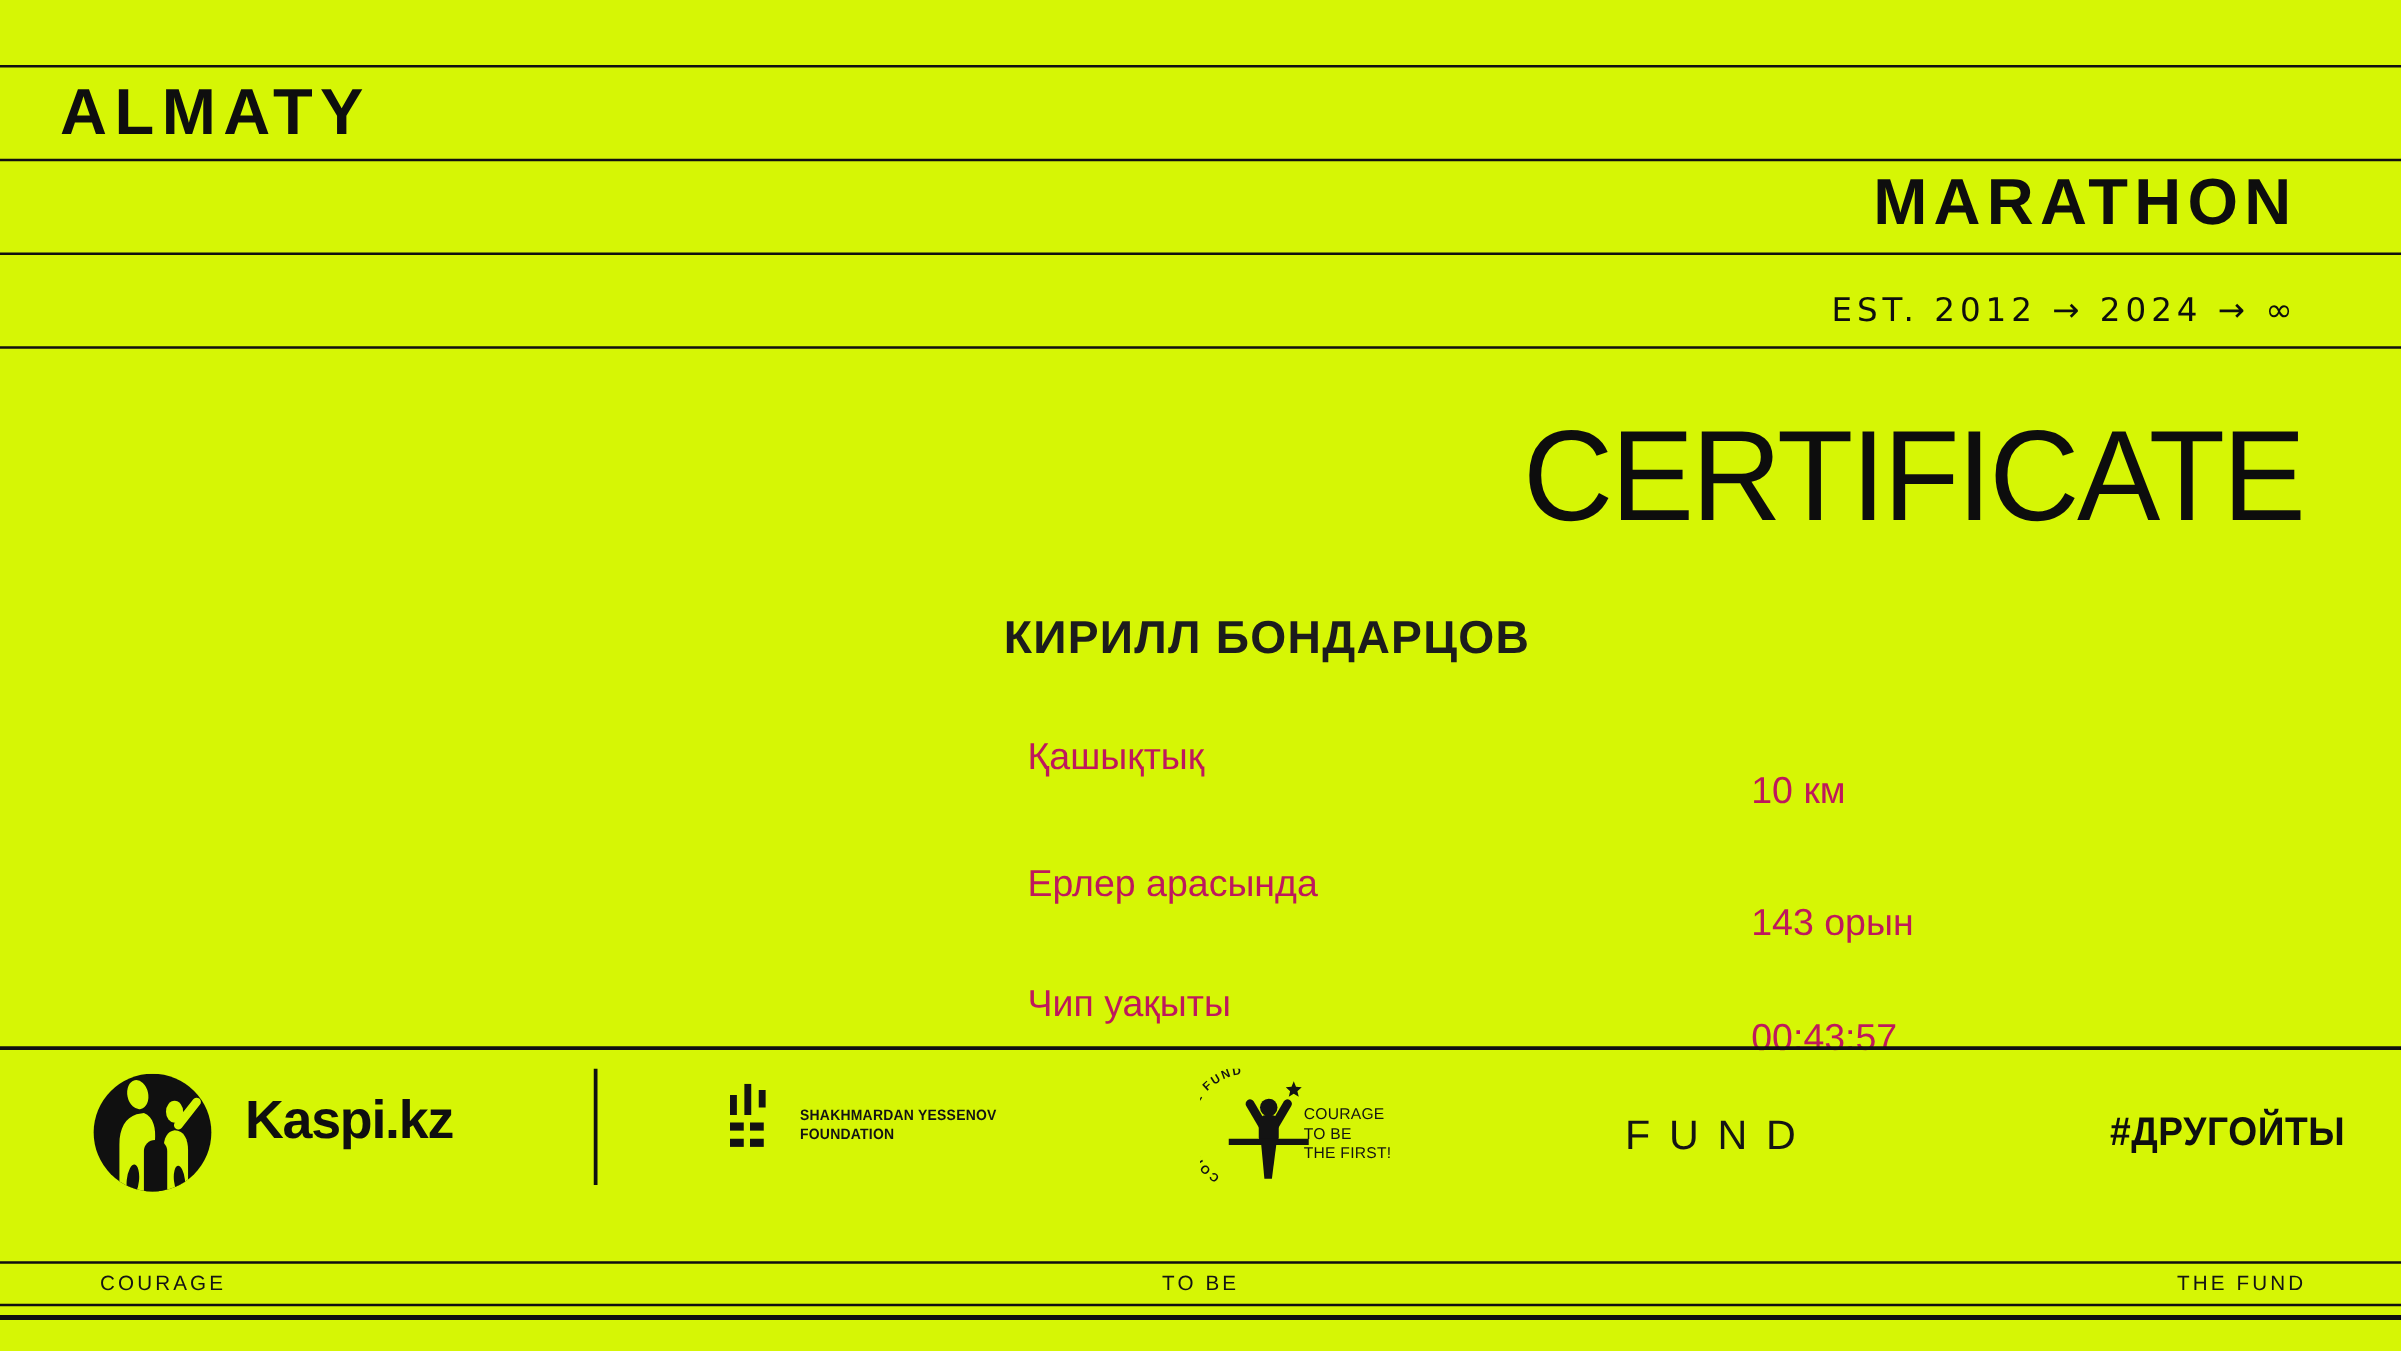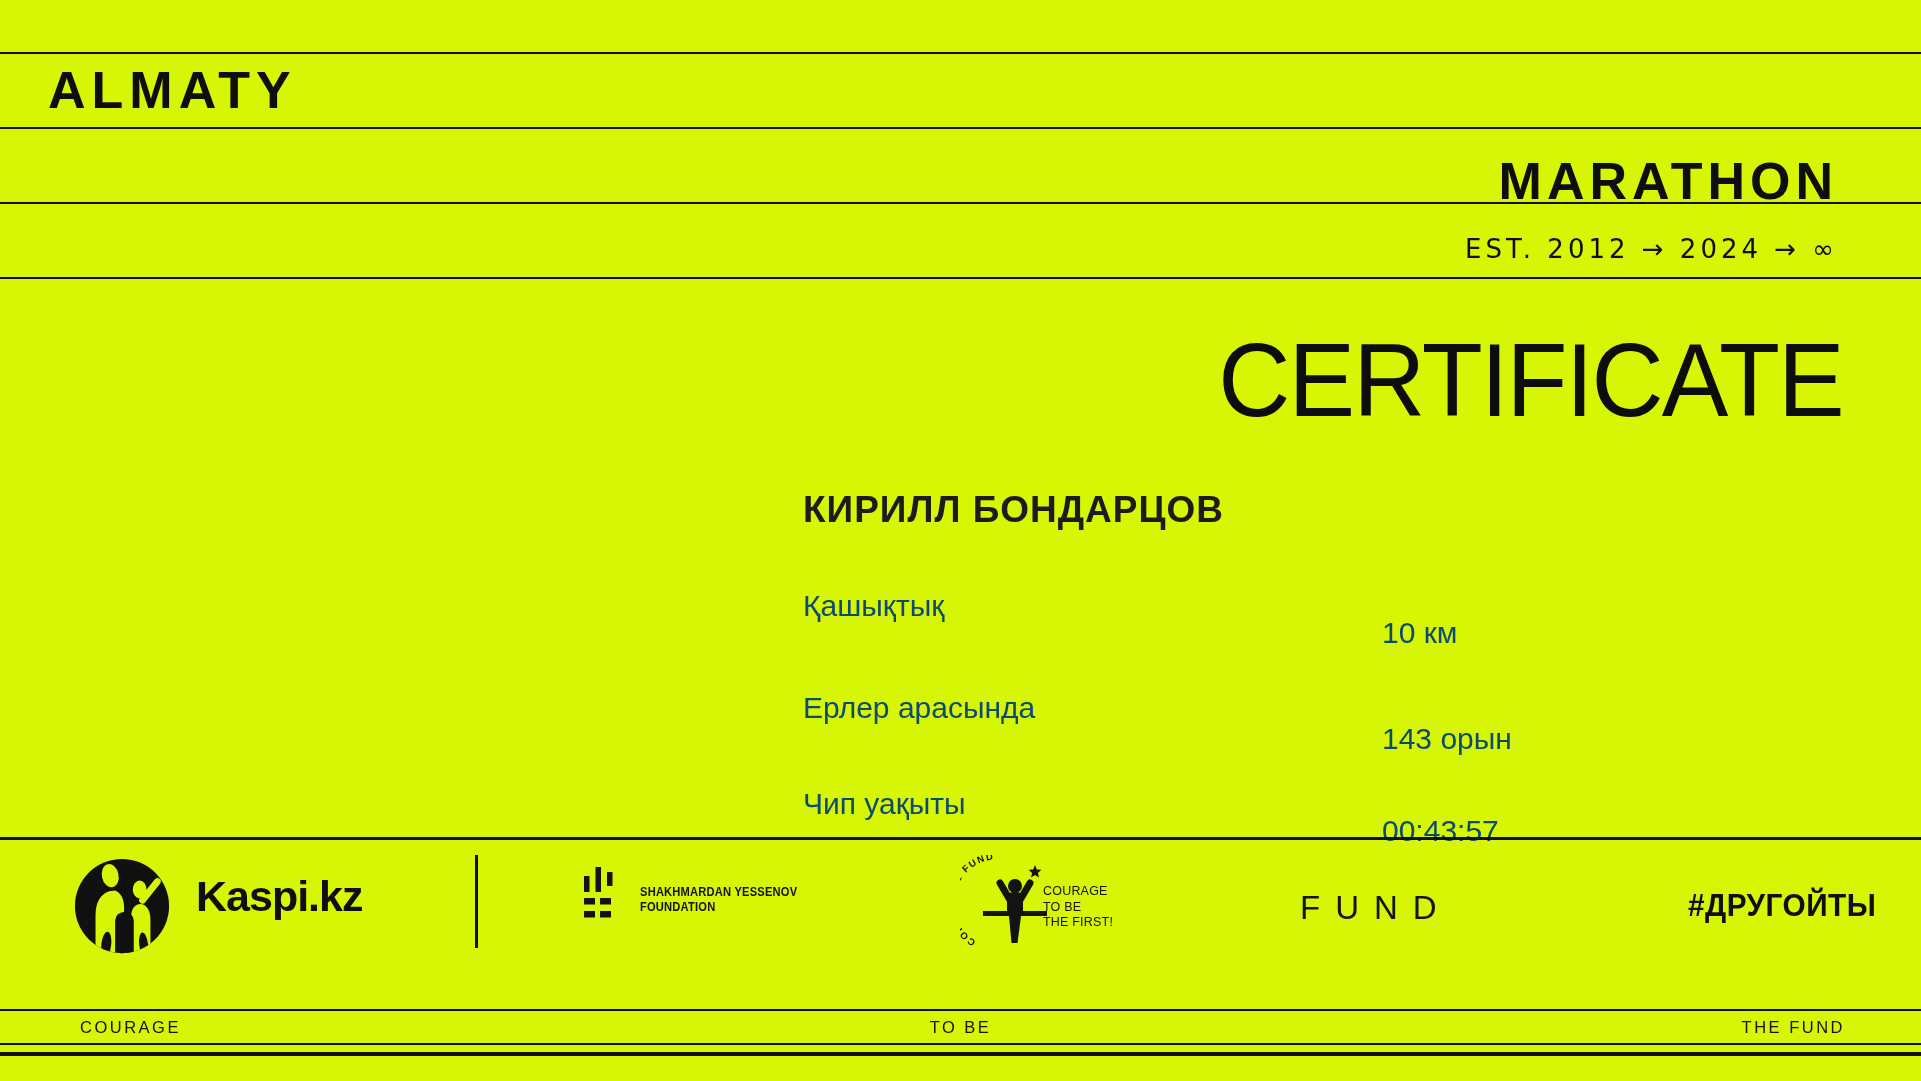--- a/index.html
+++ b/index.html
@@ -6,33 +6,33 @@
   .page{
     position:relative;width:1921px;height:1081px;overflow:hidden;
     background:#d6f605;color:#0e0e0e;
     font-family:"Liberation Sans","DejaVu Sans",sans-serif;
   }
   .hr{position:absolute;left:0;right:0;height:2px;background:#101010;}
   .band{position:absolute;left:0;right:0;display:flex;align-items:center;}
 
   .city{top:53px;height:74px;padding-left:48px;
     font-size:52px;font-weight:bold;letter-spacing:6px;}
-  .event{top:144px;height:74px;justify-content:flex-end;padding-right:83px;
+  .event{top:125px;height:74px;justify-content:flex-end;padding-right:83px;
     font-size:52px;font-weight:bold;letter-spacing:5px;}
   .est{top:203px;height:83px;justify-content:flex-end;padding-right:83px;
     font-family:"DejaVu Sans",sans-serif;font-size:26px;letter-spacing:4px;padding-top:8px;box-sizing:border-box;}
 
   .title{position:absolute;top:322px;right:78px;
     font-size:103px;font-weight:normal;letter-spacing:-2px;color:#0d0d0d;
     transform:scaleX(.97);transform-origin:right;white-space:nowrap;}
 
   .name{position:absolute;left:803px;top:489px;
     font-size:37px;font-weight:bold;letter-spacing:1px;color:#1c1c1c;white-space:nowrap;}
 
-  .trow{position:absolute;left:803px;width:800px;height:40px;color:#0c4a6e;font-size:30px;}
+  .trow{position:absolute;left:822px;width:800px;height:40px;color:#be185d;font-size:30px;}
   .tlabel{position:absolute;left:0;top:0;white-space:nowrap;}
   .tvalue{position:absolute;left:579px;top:0;white-space:nowrap;margin-top:27px;}
 
   .vdiv{position:absolute;left:475px;top:855px;width:3px;height:93px;background:#101010;}
 
   .kaspi-logo{position:absolute;left:74px;top:859px;width:96px;height:102px;}
   .kaspi-word{position:absolute;left:196px;top:872px;font-size:43px;font-weight:bold;
     letter-spacing:-1px;color:#0f0f0f;white-space:nowrap;}
 
   .yes-icon{position:absolute;left:584px;top:867px;width:29px;height:55px;}

